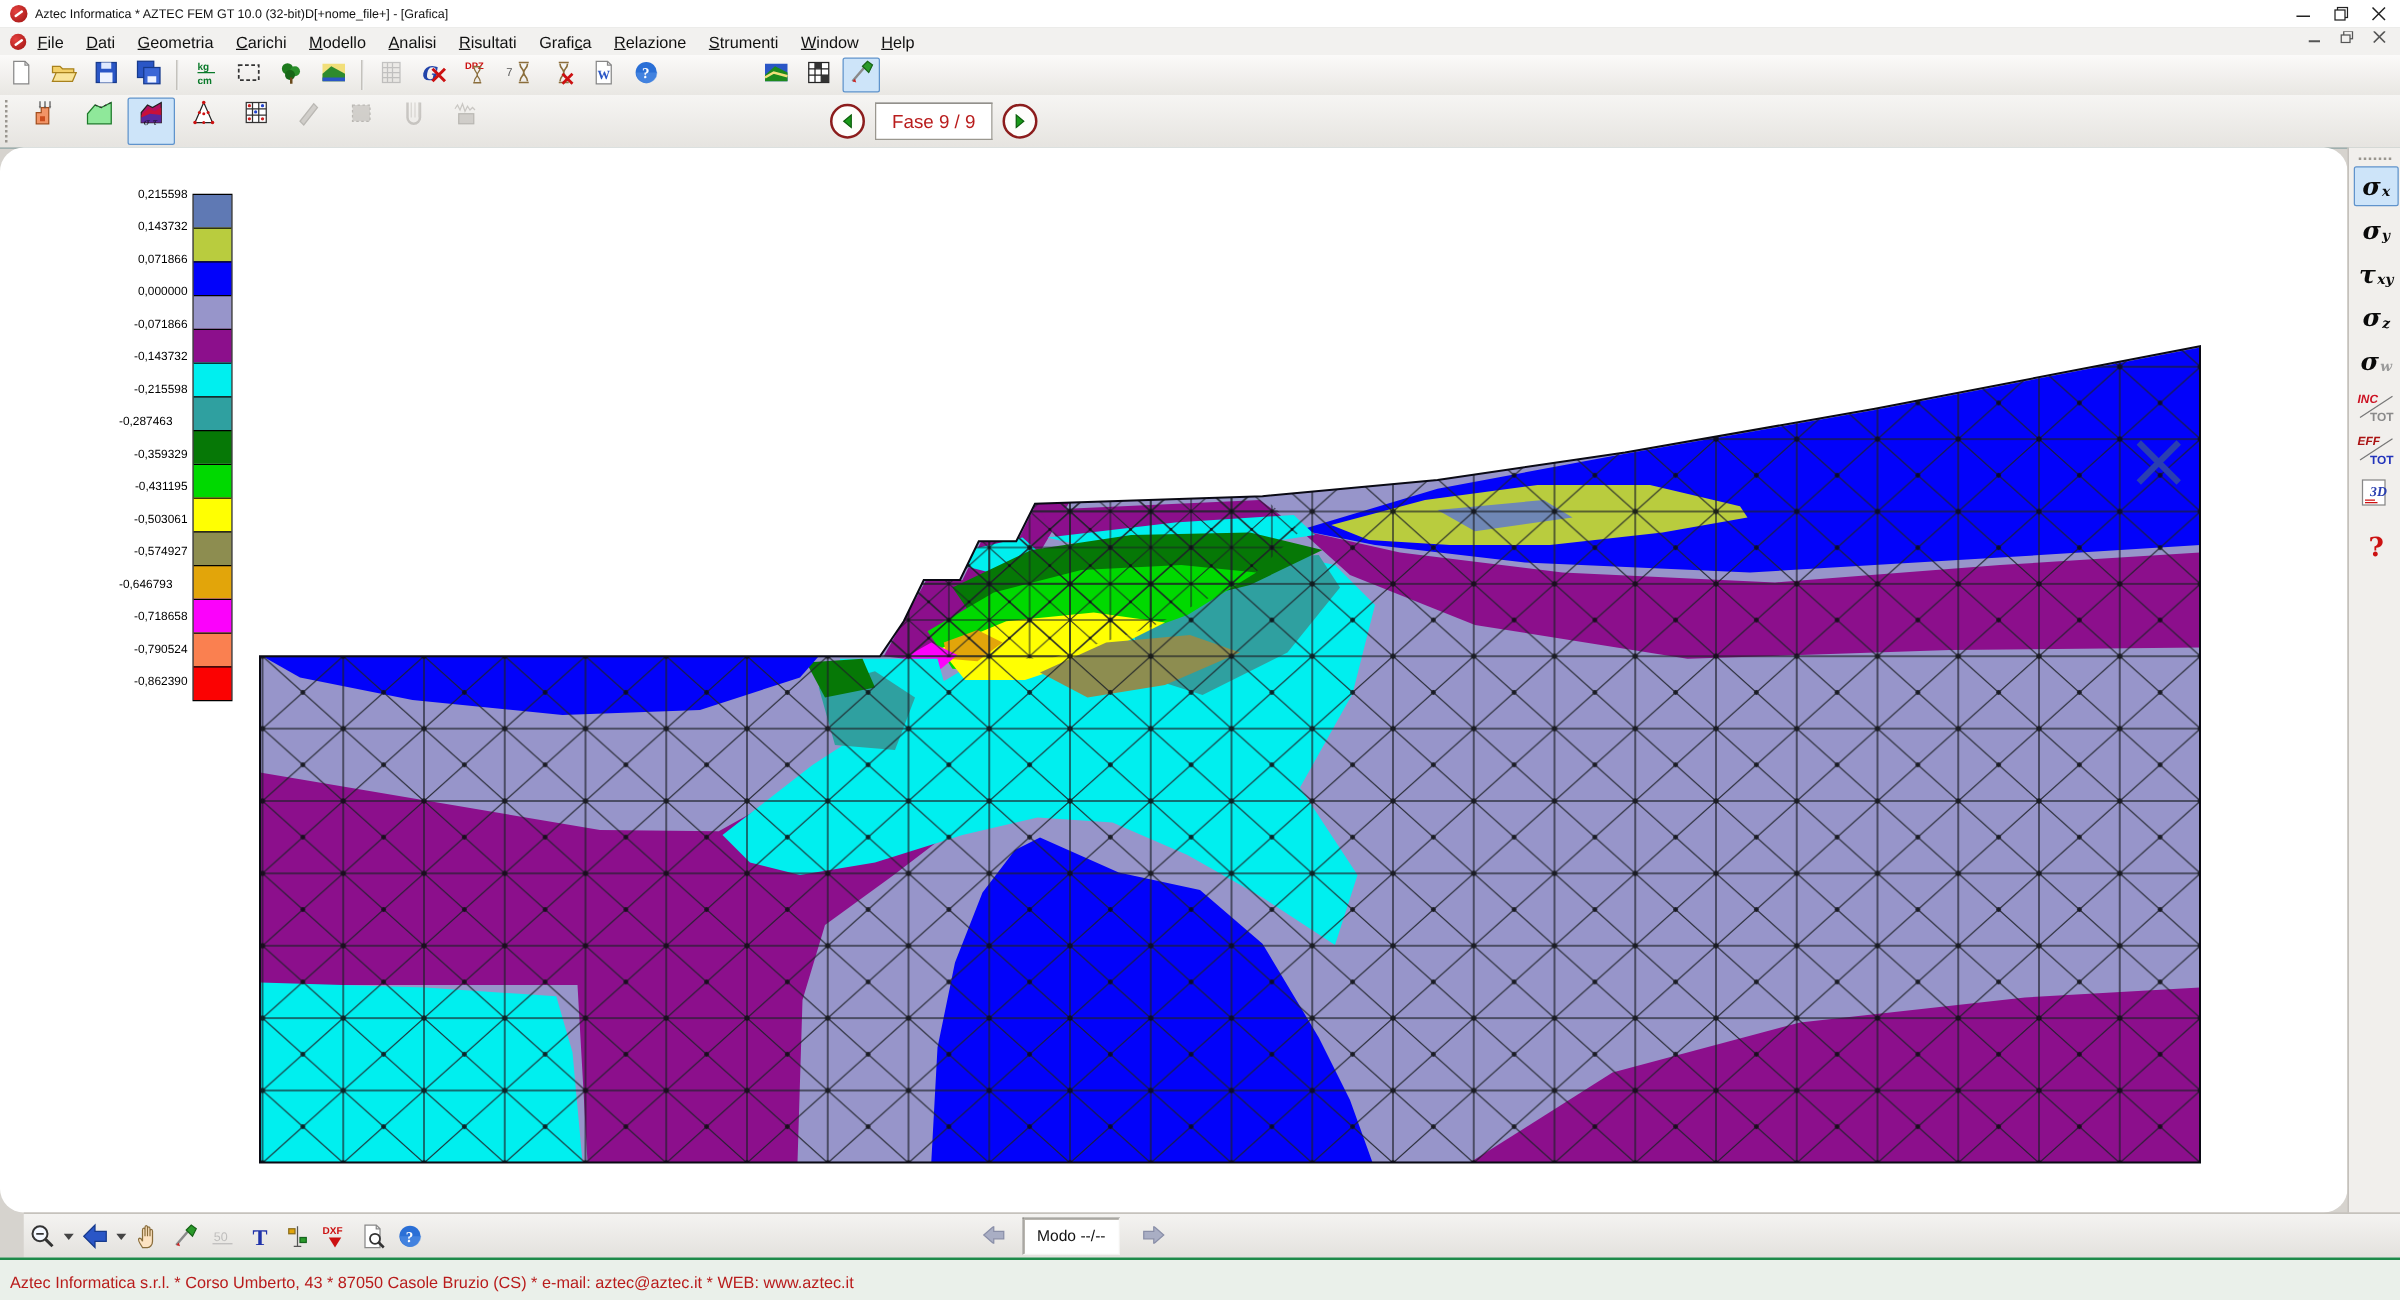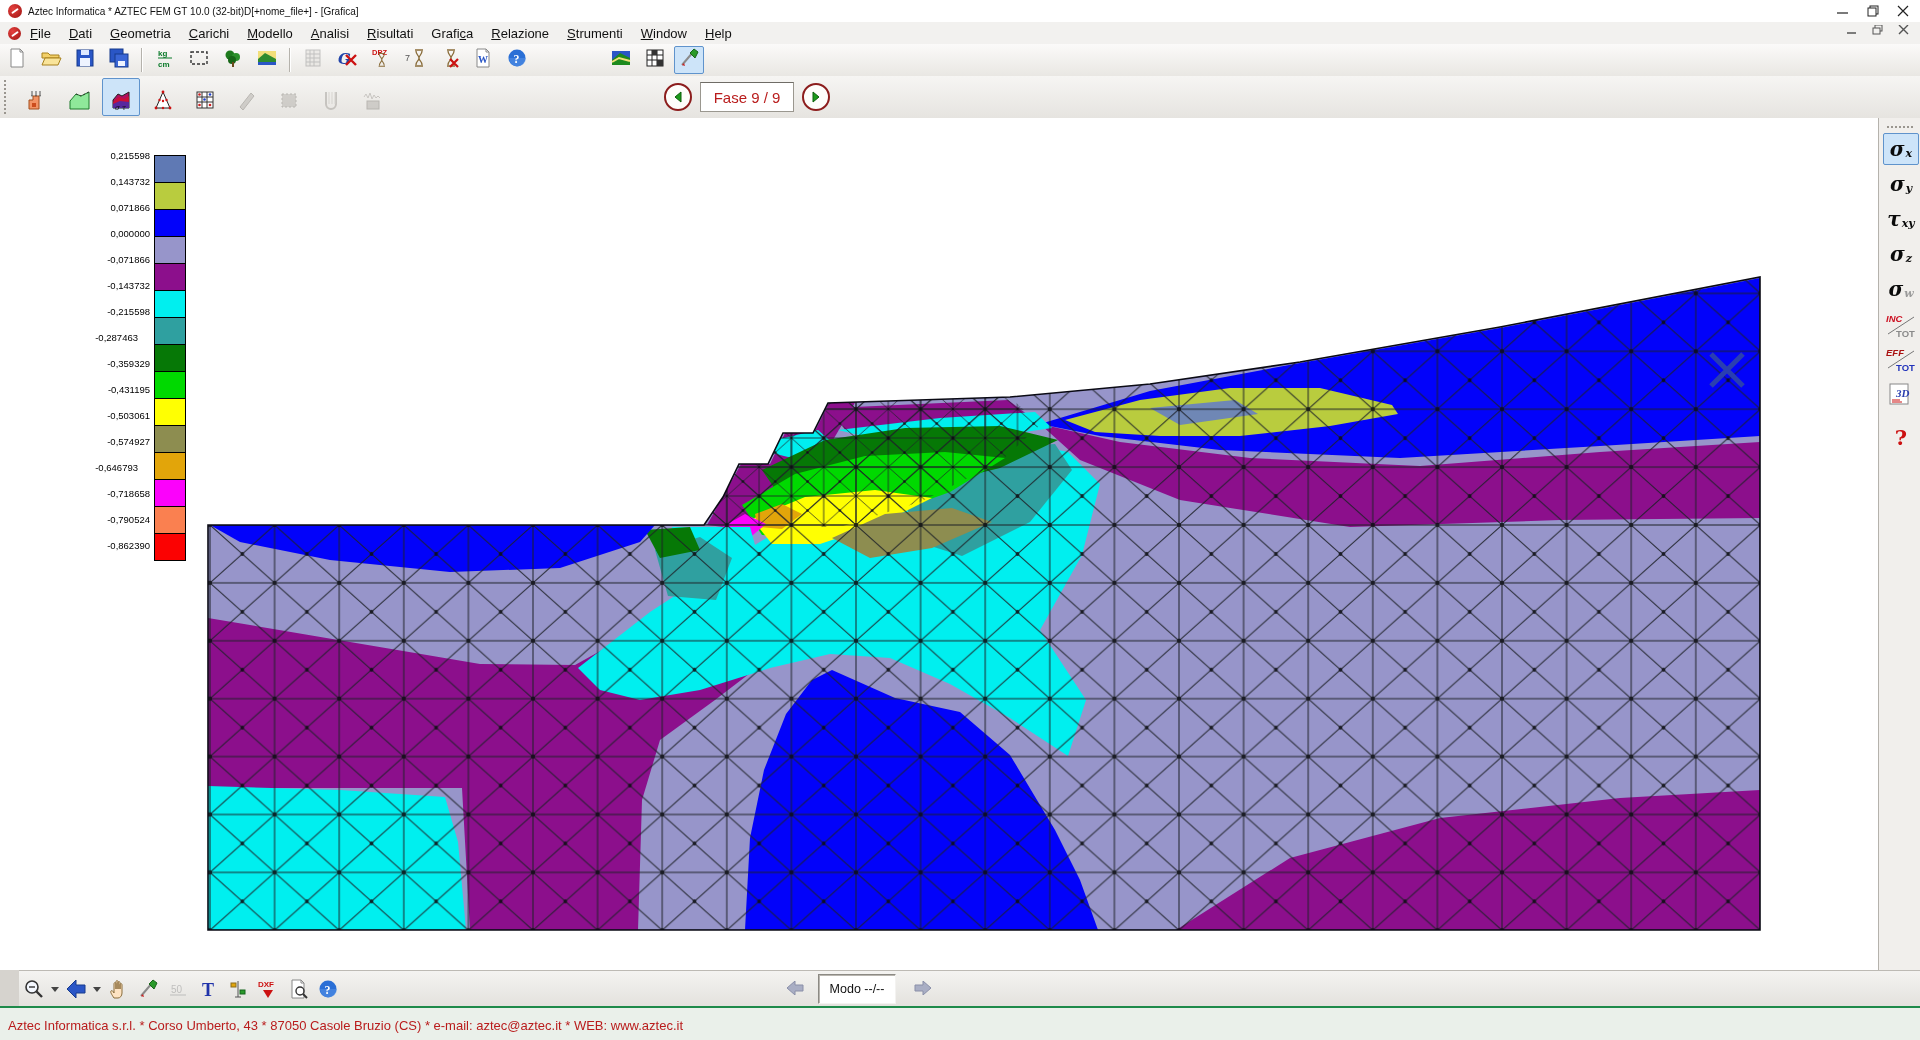--- a/index.html
+++ b/index.html
@@ -20,32 +20,32 @@
   #menubar .mitem{padding:2px 9px;white-space:nowrap;}
   #menubar .mitem u{text-decoration:underline;}
   .mdictl{position:absolute;top:25px;display:flex;gap:10px;right:8px;color:#555;font-size:11px;align-items:center;}
   .mdictl span{width:16px;text-align:center;}
   
   #toolbar-main{position:absolute;left:0;top:44px;width:1920px;height:32px;
      background:linear-gradient(#fbfaf9,#e9e7e3);border-bottom:1px solid #bdbab4;display:flex;align-items:center;}
   #toolbar-phase{position:absolute;left:0;top:76px;width:1920px;height:42px;
      background:linear-gradient(#f6f5f3,#e6e4e0);border-bottom:1px solid #8fa5a5;display:flex;align-items:center;}
   .tbtn{width:28px;height:26px;margin:0 2px;display:flex;align-items:center;justify-content:center;border:1px solid transparent;border-radius:2px;}
-  .tbtn2{width:36px;height:36px;margin:0 2px;display:flex;align-items:flex-end;justify-content:center;border:1px solid transparent;border-radius:2px;}
+  .tbtn2{width:36px;height:36px;margin:0 2px;display:flex;align-items:flex-start;justify-content:center;border:1px solid transparent;border-radius:2px;}
   .tsel{background:#cde4f9;border:1px solid #5f93cc;}
   .tsep{width:1px;height:24px;background:#b5b2ac;border-right:1px solid #fff;margin:0 5px;}
   .tgap{width:70px;}
   .grip{width:7px;height:34px;margin:0 3px 0 4px;border-left:2px dotted #9a968f;}
   #phase-nav{display:flex;align-items:center;margin-left:262px;}
   .navbtn{width:24px;height:24px;border-radius:50%;background:#fdfdfb;border:2px solid #8c1d1d;
           display:flex;align-items:center;justify-content:center;margin:0 8px;}
   #phase-box{width:92px;height:28px;background:#fff;border:1px solid #9a978f;border-top-color:#6f6c66;
           display:flex;align-items:center;justify-content:center;font-size:15px;color:#b91c1c;}
   
-  #canvas{position:absolute;left:0;top:118px;width:1878px;height:852px;background:#ffffff;}
+  #canvas{position:absolute;left:0;top:118px;width:1878px;height:852px;background:#ffffff;border-radius:19px;}
   #mesh-svg{position:absolute;left:0;top:0;}
   
   #legend{position:absolute;left:0;top:0;}
   .leglabel{position:absolute;width:92px;text-align:right;font-size:9.5px;color:#000;letter-spacing:0;}
   #legbar{position:absolute;border:1px solid #000;}
   .legcell{width:30px;height:26px;border-top:1px solid #000;}
   .legcell:first-child{border-top:none;}
   
   #rightbar{position:absolute;left:1878px;top:118px;width:42px;height:852px;background:#f1efec;border-left:1px solid #b5b2ac;}
   #rightbar .grip2{margin:8px auto 2px auto;width:26px;border-top:2px dotted #9a968f;}

